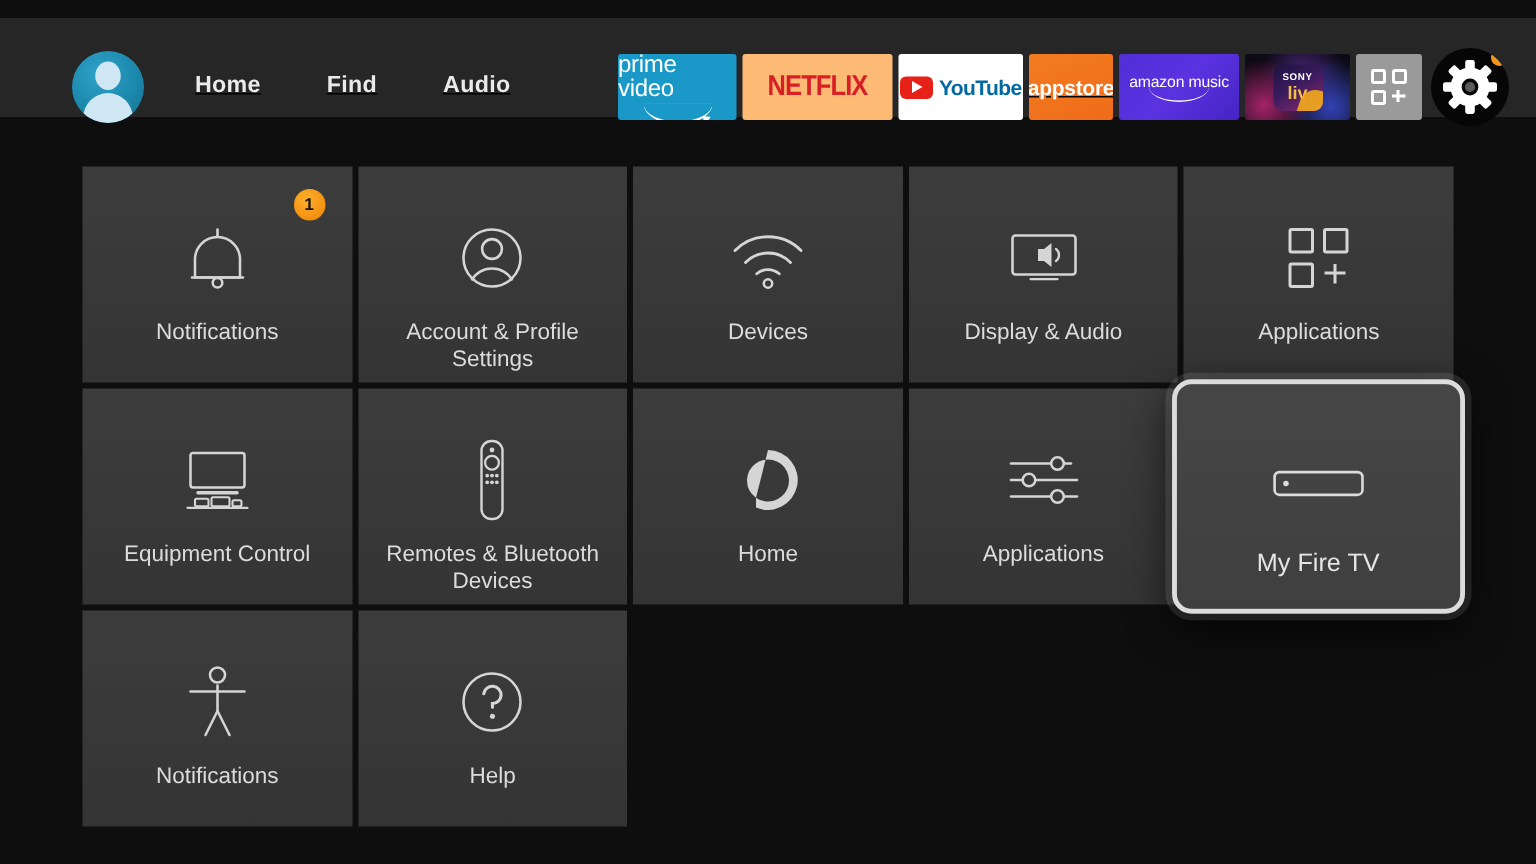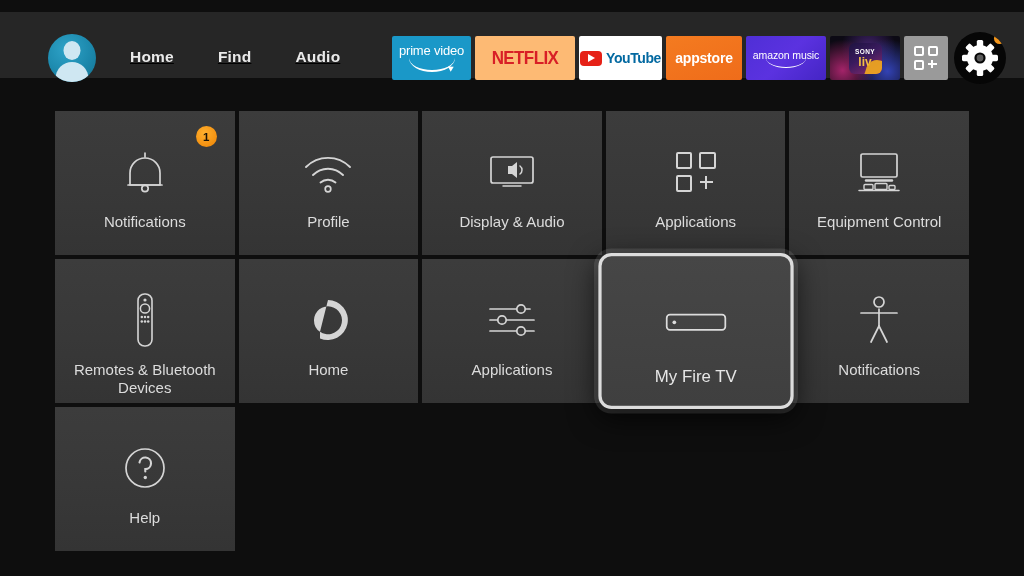--- a/index.html
+++ b/index.html
@@ -49,21 +49,21 @@
     position: absolute; right: 18px; top: 24px;
     display: flex; align-items: center; gap: 4px; height: 44px;
   }
   .logo {
     height: 44px; border-radius: 2px;
     display: flex; align-items: center; justify-content: center;
     cursor: pointer; overflow: hidden; position: relative;
   }
   .logo-prime { width: 79px; background: #1a98c8; flex-direction: column; }
   .logo-prime .pv-txt {
-    color: #fff; font-size: 13px; letter-spacing: -.2px; line-height: 1;
+    color: #fff; font-size: 16px; letter-spacing: -.2px; line-height: 1;
     margin-bottom: 7px;
   }
   .logo-prime .pv-smile {
     width: 46px; height: 9px; position: relative;
   }
   .logo-prime .pv-smile::after {
     content: ""; position: absolute; left: 0; top: -6px; width: 46px; height: 12px;
     border-bottom: 2px solid #fff; border-radius: 0 0 50% 50%/0 0 100% 100%;
   }
   .logo-prime .pv-smile::before {
@@ -79,21 +79,21 @@
   .logo-youtube { width: 83px; background: #fff; gap: 4px; }
   .yt-play {
     width: 22px; height: 15px; background: #e62117; border-radius: 4px;
     display: flex; align-items: center; justify-content: center;
   }
   .yt-play::after {
     content: ""; border-left: 7px solid #fff; border-top: 4.5px solid transparent;
     border-bottom: 4.5px solid transparent; margin-left: 2px;
   }
   .logo-youtube span { color: #0369a1; font-size: 14px; font-weight: bold; letter-spacing: -.4px; }
-  .logo-appstore { width: 76px; background: linear-gradient(160deg,#f47b20 0%,#ef6c1a 100%); }
+  .logo-appstore { width: 56px; background: linear-gradient(160deg,#f47b20 0%,#ef6c1a 100%); text-decoration: underline; }
   .logo-appstore span { color: #fff; font-size: 14px; font-weight: bold; letter-spacing: -.2px; }
   .logo-music { width: 80px; background: linear-gradient(135deg,#4f2fd6 0%,#5b32e0 50%,#4425c4 100%); flex-direction: column; }
   .logo-music .am-txt { color: #fff; font-size: 10.5px; letter-spacing: -.1px; }
   .logo-music .am-smile { width: 40px; height: 6px; position: relative; margin-top: 1px; }
   .logo-music .am-smile::after {
     content: ""; position: absolute; left: 0; top: -4px; width: 40px; height: 9px;
     border-bottom: 1.6px solid #fff; border-radius: 0 0 50% 50%/0 0 100% 100%;
   }
   .logo-sony {
     width: 70px;
@@ -280,31 +280,41 @@
           <path d="M24 6 V10" stroke="#d5d5d5" stroke-width="1.7" fill="none" stroke-linecap="round"></path>
           <path d="M9 38 V26 a15 15 0 0 1 30 0 V38 Z" stroke="#d5d5d5" stroke-width="1.7" fill="none" stroke-linejoin="round"></path>
           <path d="M7 38 H41" stroke="#d5d5d5" stroke-width="1.7" stroke-linecap="round"></path>
           <circle cx="24" cy="41.5" r="3.2" stroke="#d5d5d5" stroke-width="1.7" fill="none"></circle>
         </svg>
       </div>
       <div class="label">Notifications</div>
       <div class="badge">1</div>
     </div>
 
+    <div class="tile">
+      <div class="ico">
+        <svg width="50" height="50" viewBox="0 0 50 50">
+          <circle cx="25" cy="25" r="19" stroke="#d5d5d5" stroke-width="1.7" fill="none"></circle>
+          <circle cx="25" cy="19" r="6.6" stroke="#d5d5d5" stroke-width="1.7" fill="none"></circle>
+          <path d="M11.5 40 a14.5 12.5 0 0 1 27 0" stroke="#d5d5d5" stroke-width="1.7" fill="none"></path>
+        </svg>
+      </div>
+      <div class="label">Account &amp; Profile Settings</div>
+    </div>
 
     <div class="tile">
       <div class="ico">
         <svg width="54" height="44" viewBox="0 0 54 44">
           <path d="M5 17 a31 31 0 0 1 44 0" stroke="#d5d5d5" stroke-width="1.9" fill="none" stroke-linecap="round"></path>
           <path d="M12 25 a21 21 0 0 1 30 0" stroke="#d5d5d5" stroke-width="1.9" fill="none" stroke-linecap="round"></path>
           <path d="M19.5 32.5 a11.5 11.5 0 0 1 15 0" stroke="#d5d5d5" stroke-width="1.9" fill="none" stroke-linecap="round"></path>
           <circle cx="27" cy="39" r="2.8" stroke="#d5d5d5" stroke-width="1.7" fill="none"></circle>
         </svg>
       </div>
-      <div class="label">Profile</div>
+      <div class="label">Devices</div>
     </div>
 
     <div class="tile">
       <div class="ico">
         <svg width="56" height="40" viewBox="0 0 56 40">
           <rect x="7" y="5" width="42" height="26" rx="2" stroke="#d5d5d5" stroke-width="1.7" fill="none"></rect>
           <path d="M19 34 H37" stroke="#d5d5d5" stroke-width="1.5" stroke-linecap="round"></path>
           <path d="M24 14 h4 l5-4 v16 l-5-4 h-4 z" fill="#d5d5d5"></path>
           <path d="M36 14 a5 5 0 0 1 0 8" stroke="#d5d5d5" stroke-width="1.5" fill="none" stroke-linecap="round"></path>
         </svg>

